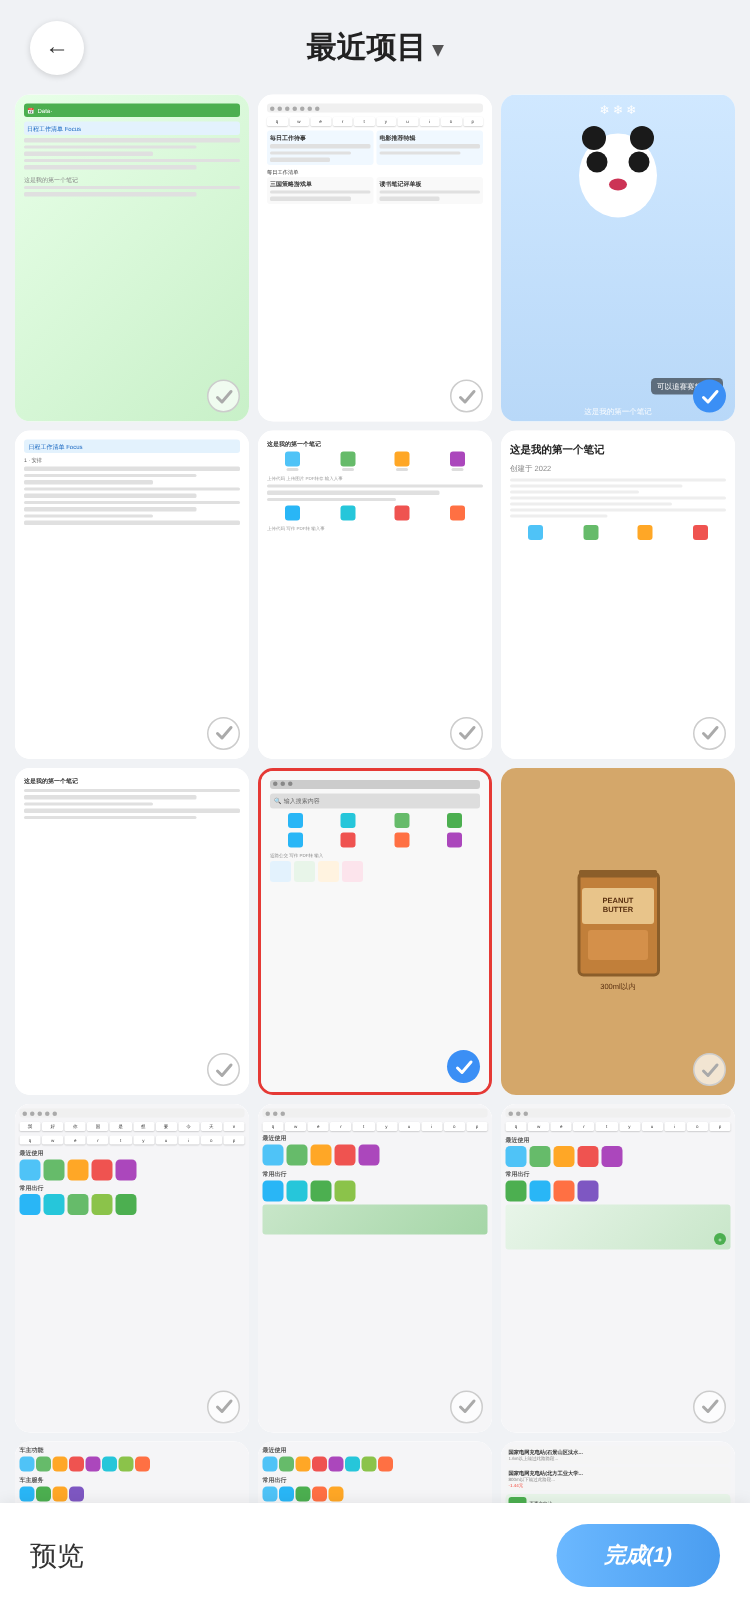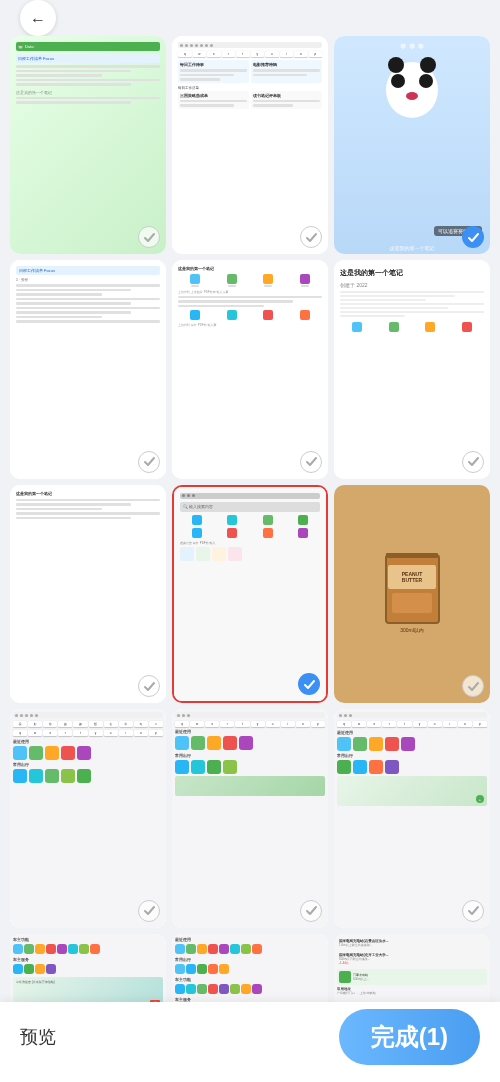--- a/index.html
+++ b/index.html
@@ -267,25 +267,26 @@
     }
     .preview-btn {
       font-size: 18px;
       color: #333;
       font-weight: 500;
       cursor: pointer;
     }
     .done-btn {
       background: linear-gradient(90deg, #6bb8ff, #4a9df0);
       color: white;
-      font-size: 24px;
+      font-size: 14px;
       font-weight: 600;
       padding: 12px 32px;
       border-radius: 30px;
       cursor: pointer;
+      font-style: italic;
     }
 
     
     .sim-phone-screen {
       width: 100%;
       height: 100%;
       background: #f5f5f7;
       overflow: hidden;
       padding: 3px;
     }
@@ -306,20 +307,24 @@
       border-radius: 3px;
       flex-shrink: 0;
     }
   </style>
 </head>
 <body>
 
 <div class="header">
   <div class="back-btn">
     <span class="back-arrow">←</span>
+  </div>
+  <div class="header-title">
+    <span>最近项目</span>
+    <span class="header-chevron">▾</span>
   </div>
 </div>
 
 <div class="grid">
 
   <div class="thumb">
     <div class="thumb-inner thumb-bg-green">
       <div class="mini-ui">
         <div style="background:#4caf50;color:white;font-size:4px;padding:2px;border-radius:2px;margin-bottom:3px;display:flex;align-items:center;gap:2px;">
           <span>📅</span>

